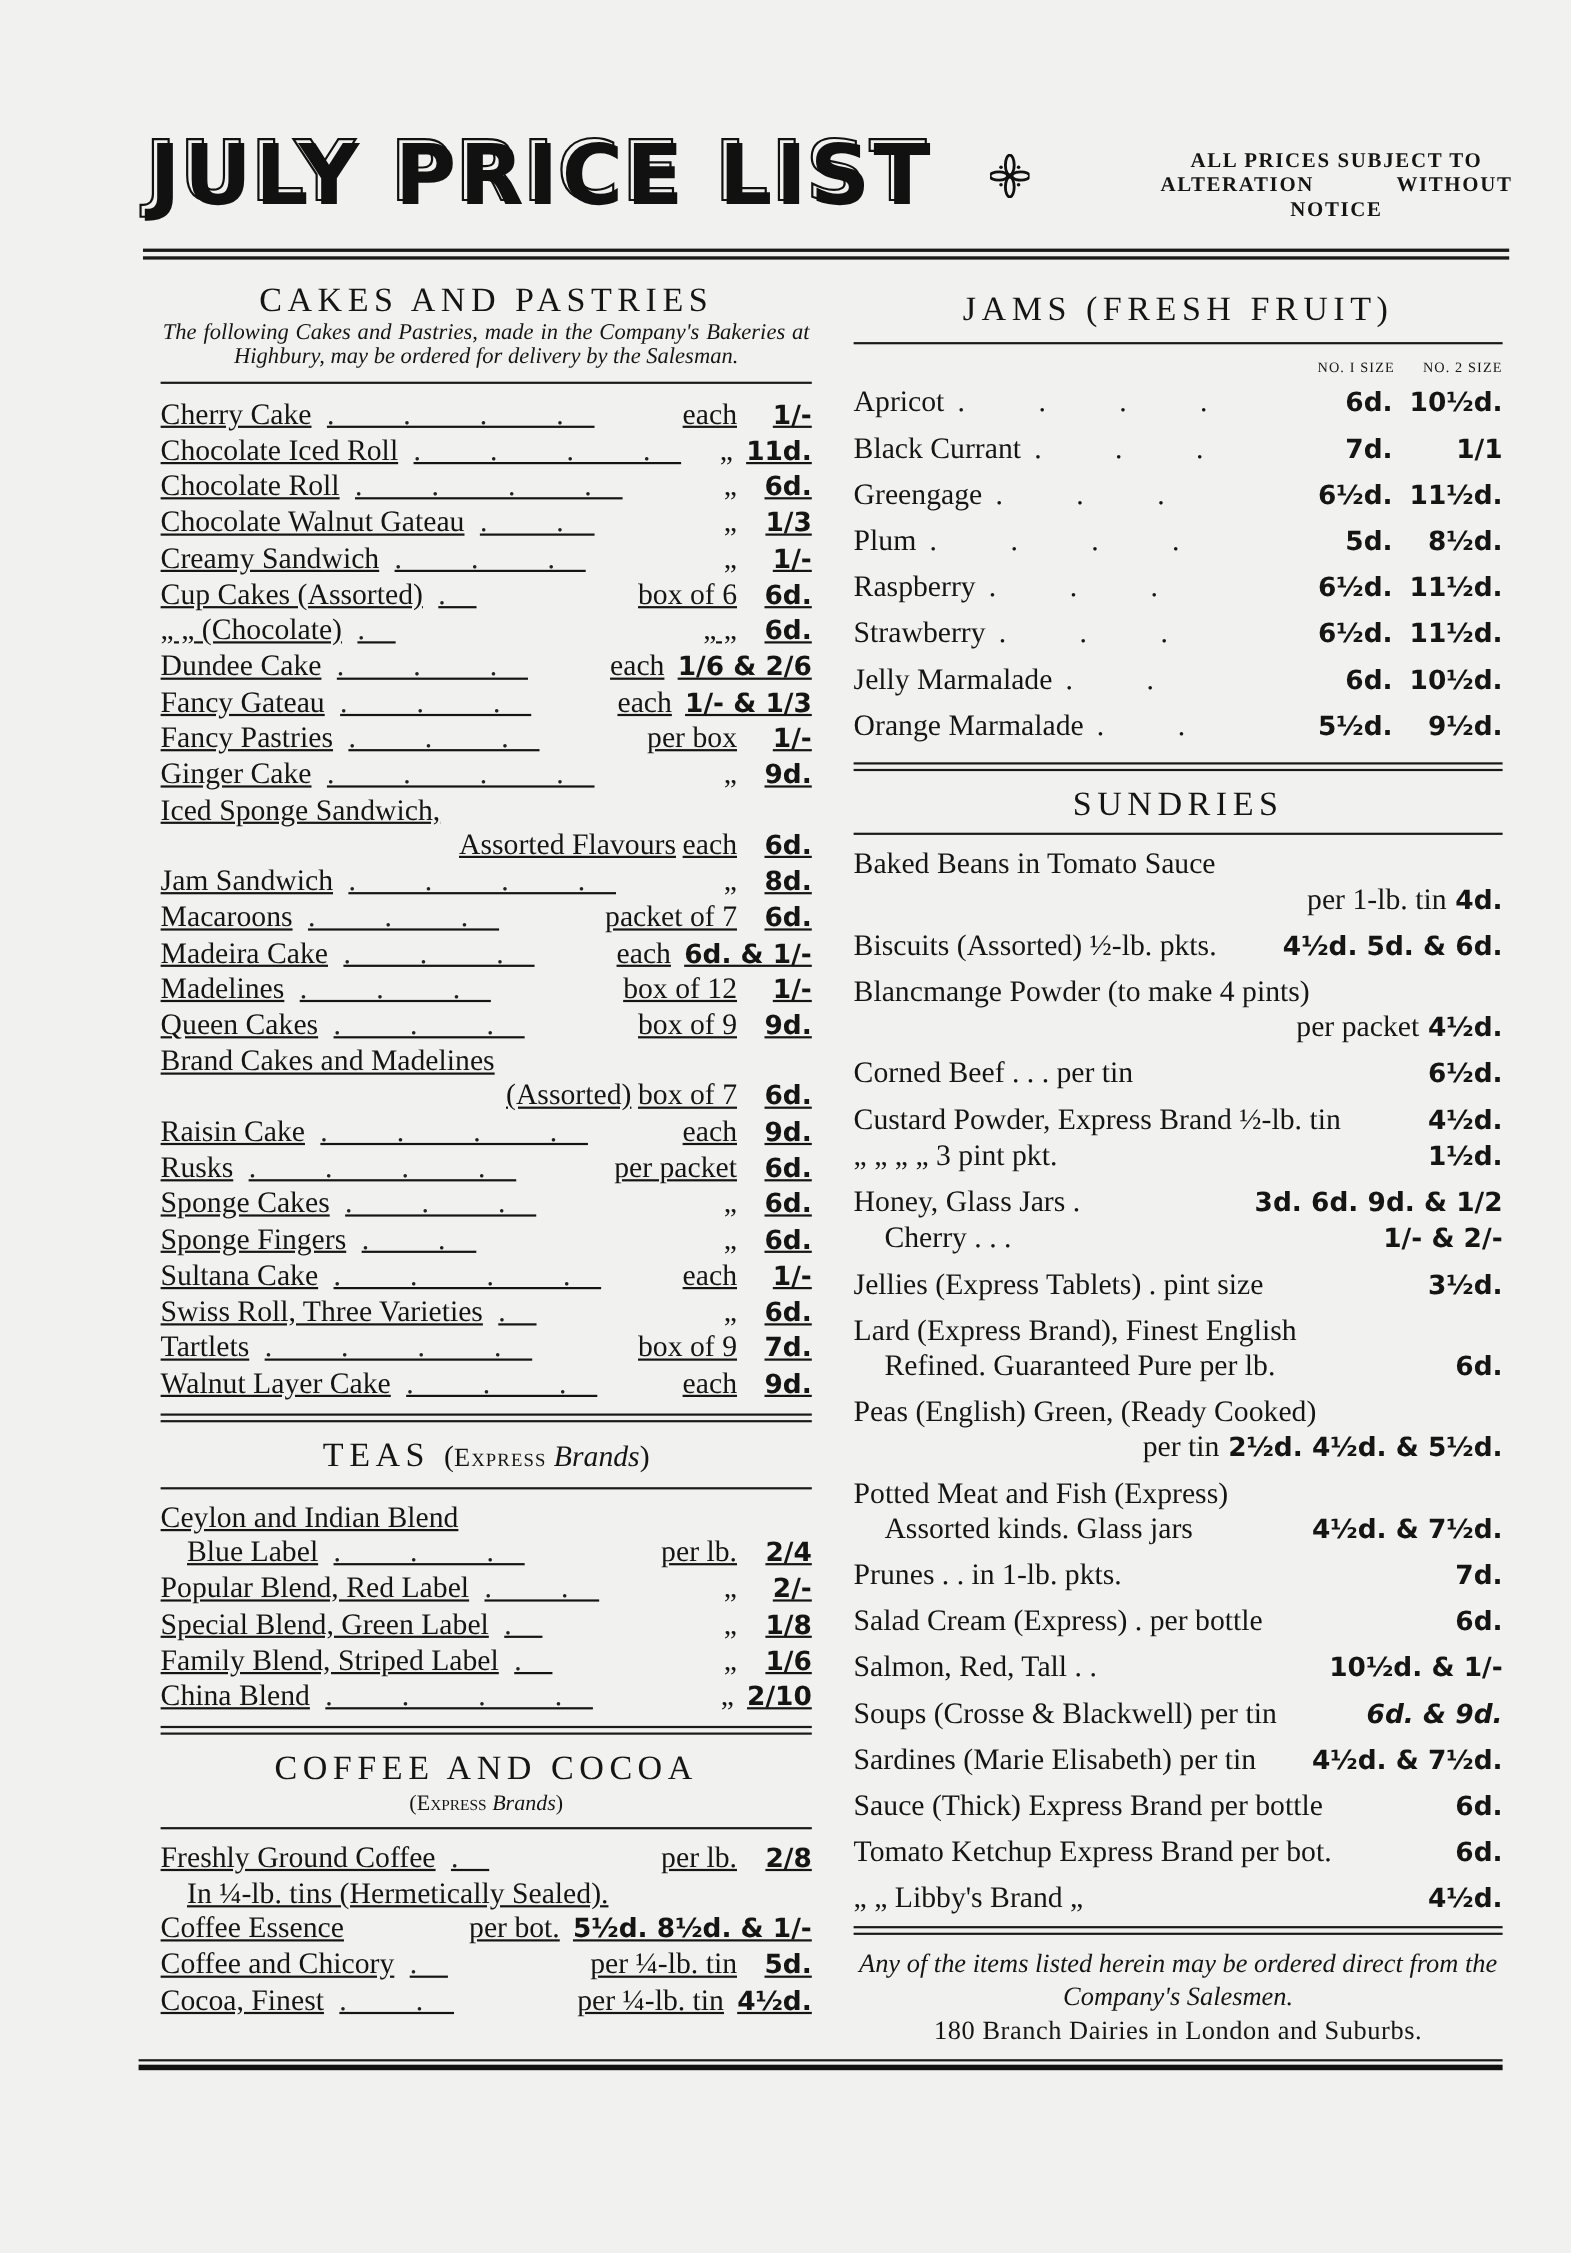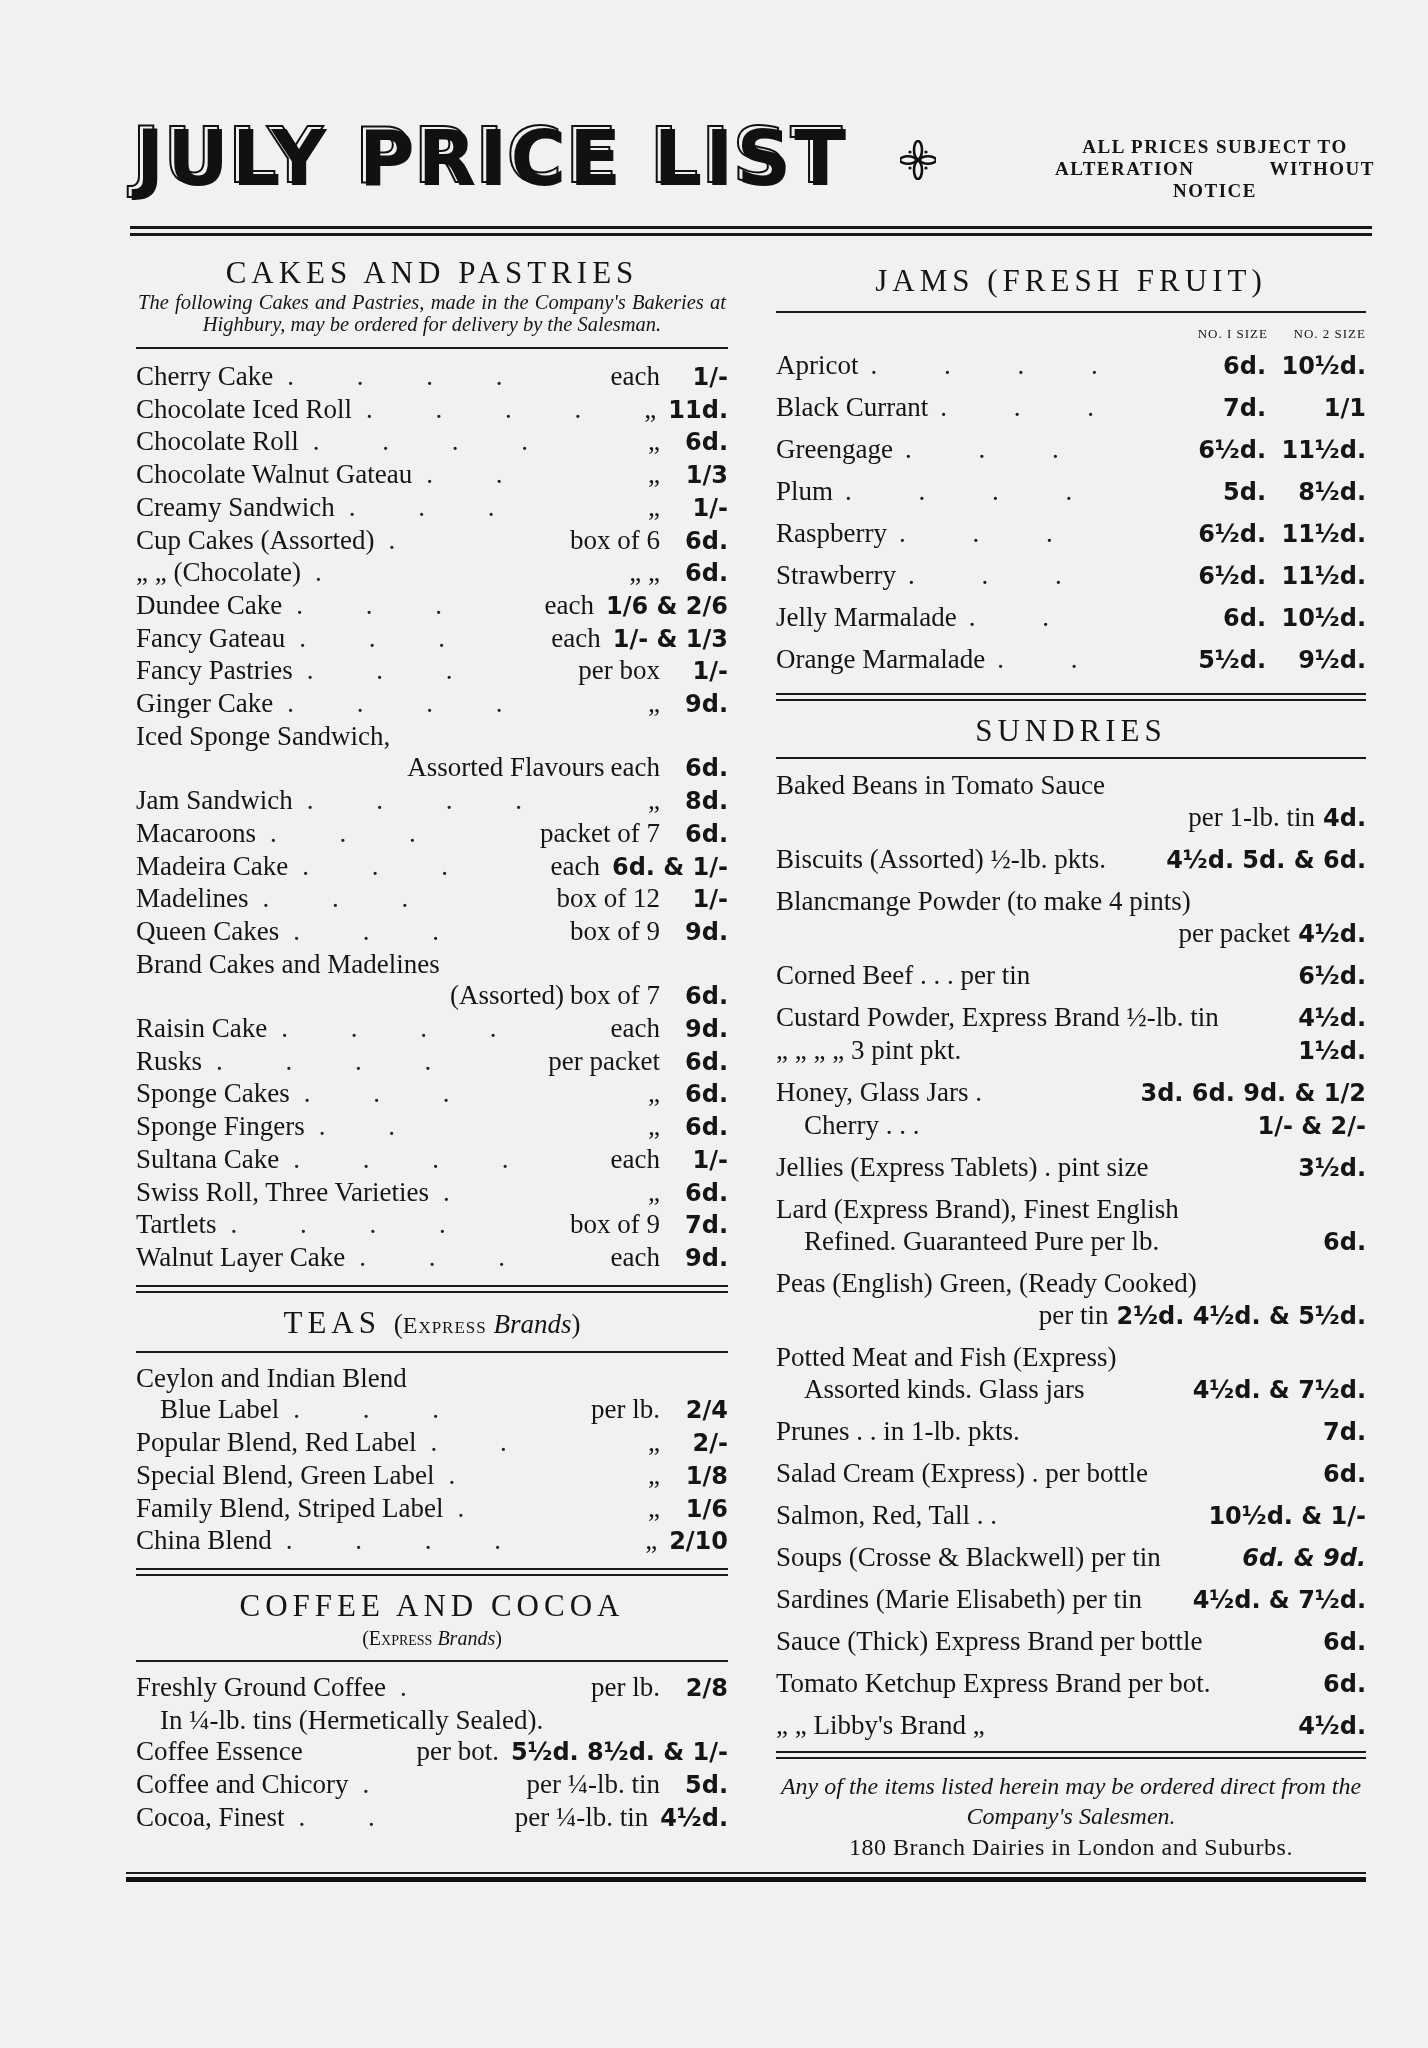--- a/index.html
+++ b/index.html
@@ -27,42 +27,42 @@
   }
   .notice {
     position:absolute; left:1055px; top:136px; width:320px;
     font-family:"Liberation Serif", serif; font-weight:bold;
     font-size:19px; line-height:22px; letter-spacing:1.5px; text-align:center;
   }
   .hdr-rule { position:absolute; left:130px; width:1242px; height:3px; background:#1a1a1a; }
 
   
   .col { position:absolute; top:255px; }
-  .col.left { left:136px; width:592px; }
+  .col.left { left:146px; width:592px; }
   .col.right { left:776px; width:590px; }
 
   .sec-title {
     text-align:center; font-size:31px; letter-spacing:5px; line-height:36px;
     font-weight:normal;
   }
   .sec-title .sc { font-size:24px; letter-spacing:1px; font-variant:small-caps; }
   .sec-title .it { font-style:italic; font-size:27px; letter-spacing:0; }
   .sec-sub { text-align:center; font-size:20px; line-height:28px; }
   .sec-sub .sc { font-variant:small-caps; }
   .sec-sub .it { font-style:italic; }
   .intro {
     font-style:italic; font-size:20.5px; line-height:22px; text-align:justify;
     text-align-last:center; padding:0 2px;
   }
   .rule { height:2px; background:#1a1a1a; margin:8px 0 10px 0; }
   .drule { margin:10px 0 12px 0; }
   .drule div { height:2px; background:#1a1a1a; }
   .drule div + div { margin-top:4px; }
 
-  .items { font-size:27px; line-height:31.7px; }
+  .items { font-size:27px; line-height:31.7px;text-decoration:underline; }
   .row { display:flex; align-items:baseline; white-space:nowrap; position:relative; }
   .row .name { flex:0 0 auto; }
   .row .dots { flex:1 1 auto; overflow:hidden; letter-spacing:28px; padding-left:14px; color:#222; }
   .row .unit { flex:0 0 auto; padding:0 12px 0 6px; }
   .row .price { flex:0 0 auto; font-family:"DejaVu Sans", sans-serif; font-weight:bold; font-size:24px; text-align:right; min-width:56px; }
   .row.indent .name { padding-left:24px; }
   .row.cont { justify-content:flex-end; }
   .row.cont .name { padding-left:0; }
   .sc { font-variant:small-caps; }
 

